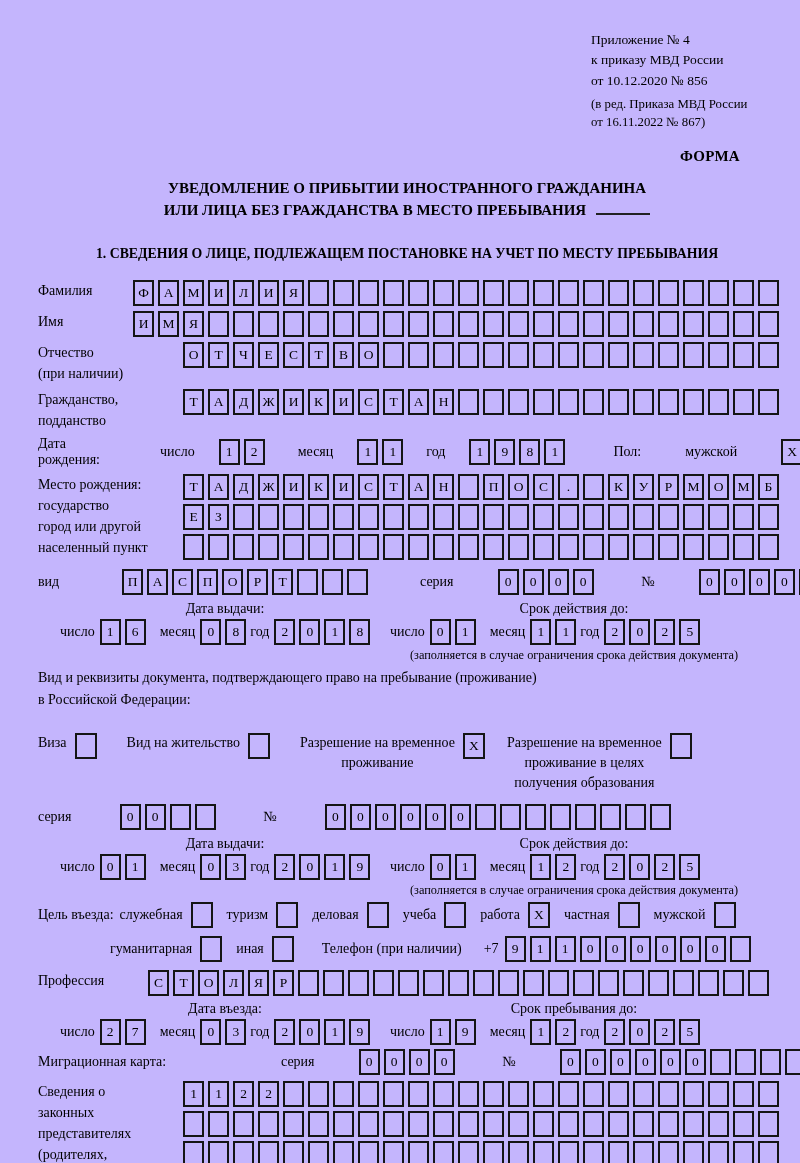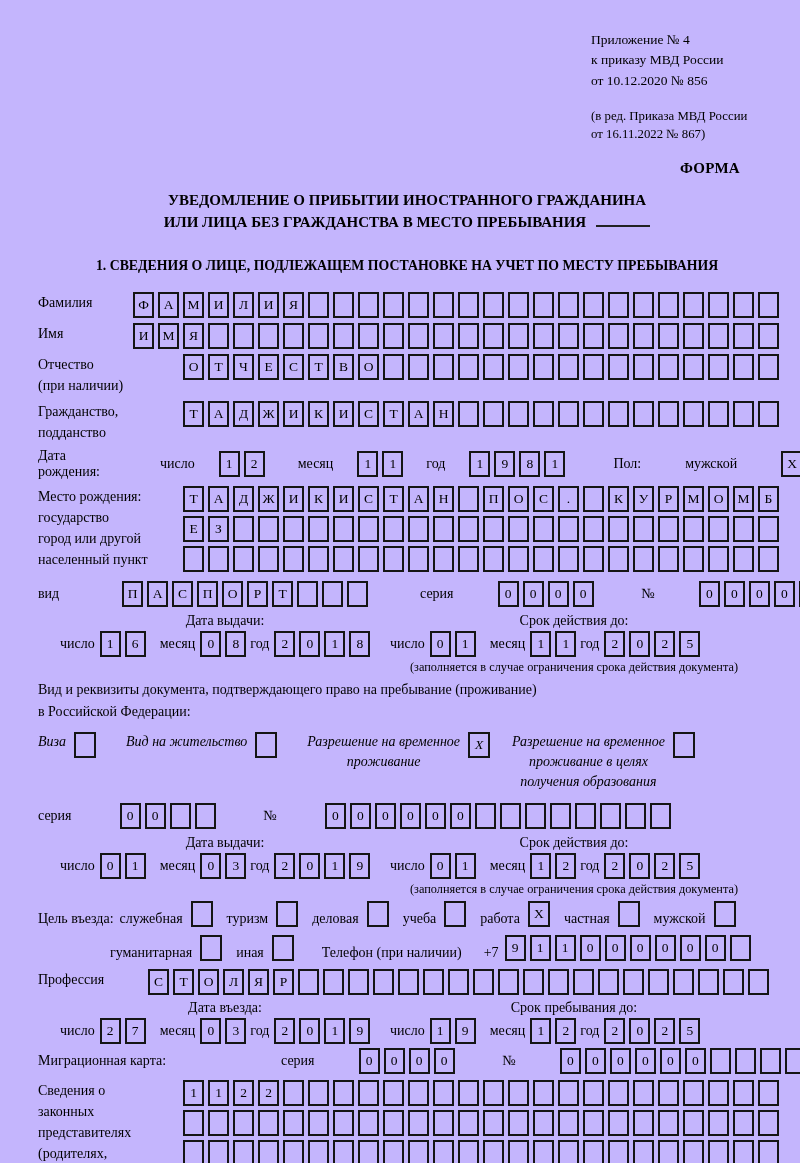--- a/index.html
+++ b/index.html
@@ -3,21 +3,21 @@
 <meta charset="utf-8">
 <style>
   html,body{margin:0;padding:0;background:#888;}
   .page{
     width:800px;height:1163px;background:#c4b5fd;margin:0 auto;
     font-family:"Liberation Serif","DejaVu Serif",serif;color:#000;
     box-sizing:border-box;padding:30px 24px 0 38px;position:relative;overflow:hidden;
   }
   
   .annex{margin-left:553px;font-size:13.5px;line-height:1.5;}
-  .revision{margin-left:553px;font-size:12.8px;line-height:1.45;margin-top:16px;}
+  .revision{margin-left:553px;font-size:12.8px;line-height:1.45;margin-top:4px;}
   .forma{font-weight:bold;font-size:15px;text-align:right;margin:16px 36px 0 0;letter-spacing:.3px;}
   
   .title{font-weight:bold;font-size:15px;text-align:center;line-height:1.5;margin-top:12px;}
   .blank-line{display:inline-block;width:54px;border-bottom:2px solid #222;height:13px;margin-left:10px;}
   .sec-heading{font-weight:bold;font-size:13.8px;text-align:center;margin-top:24px;margin-bottom:18px;}
   
   .row{display:flex;align-items:flex-start;margin-bottom:5px;}
   .lbl{font-size:14px;line-height:1.5;white-space:pre-line;flex:none;}
   .w95{width:95px;} .w110{width:110px;} .w145{width:145px;} .w65{width:65px;} .w165{width:165px;}
   .cells{display:inline-flex;flex:none;}
@@ -37,27 +37,27 @@
   .date-line{display:flex;align-items:center;}
   .dl{font-size:14px;margin:0 5px 0 0;}
   .dl2{margin-left:10px;}
   .note{font-size:12.3px;text-align:center;margin-top:3px;}
   
   .inline-row{display:flex;align-items:center;margin-bottom:6px;font-size:14px;gap:19px;}
   .gap6{width:6px;flex:none;} .gap10{width:10px;flex:none;} .gap14{width:14px;flex:none;}
   .gap22{width:22px;flex:none;} .gap30{width:30px;flex:none;} .gap40{width:40px;flex:none;}
   .para{font-size:14px;line-height:1.6;}
   
-  .permit-row{display:flex;align-items:flex-start;margin:8px 0 10px 0;font-style:italic;}
+  .permit-row{display:flex;align-items:flex-start;margin:21px 0 10px 0;}
   .permit-opt{display:flex;align-items:flex-start;}
   .pl{font-size:14px;line-height:1.45;white-space:pre-line;}
   .pl-center{text-align:center;}
   .permit-opt .cb{margin-left:8px;margin-top:0;}
   
-  .purpose-row{display:flex;align-items:flex-end;margin-bottom:8px;font-size:14px;flex-wrap:nowrap;}
+  .purpose-row{display:flex;align-items:center;margin-bottom:8px;font-size:14px;flex-wrap:nowrap;}
   .purpose-row .cb{margin:0 14px 0 8px;}
   .purpose-row .cb:last-child{margin-right:0;}
   .doc-title{font-weight:bold;font-size:13.8px;text-align:center;margin:2px 0 4px 0;} .mt4{margin-top:4px;}
 </style>
 </head>
 <body>
 
 <div class="page">
 
   <div class="annex">

